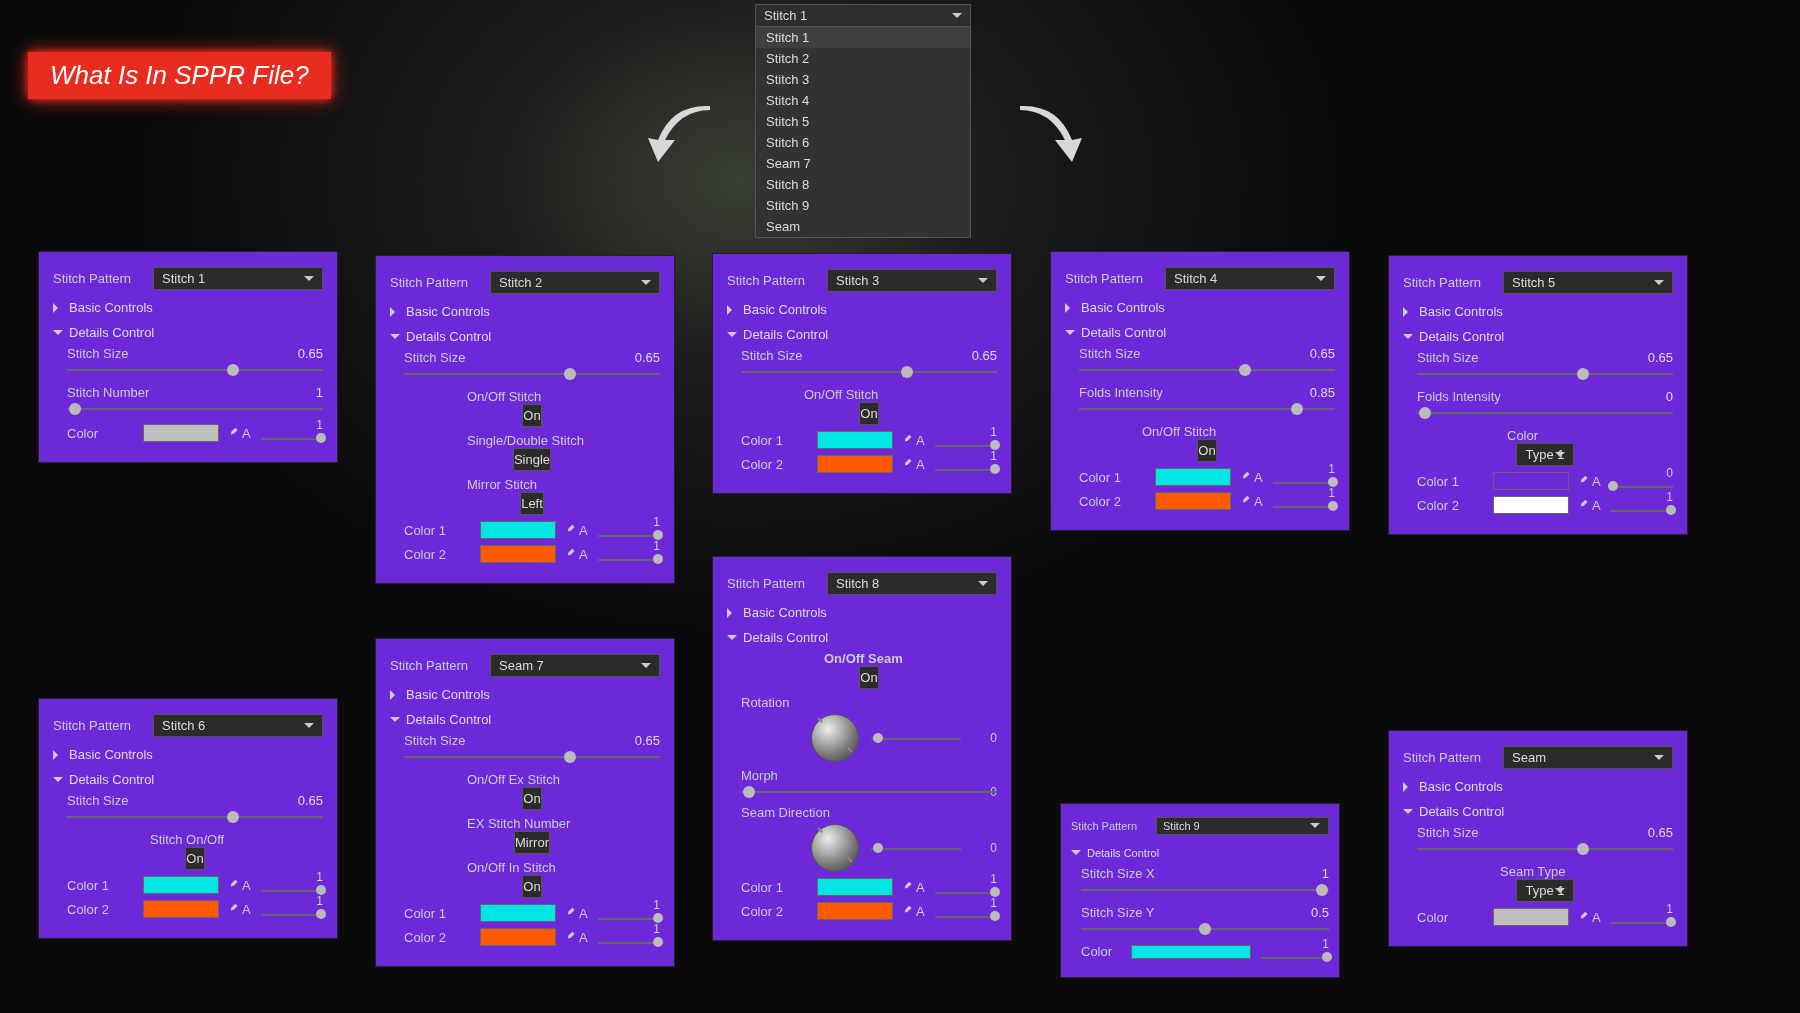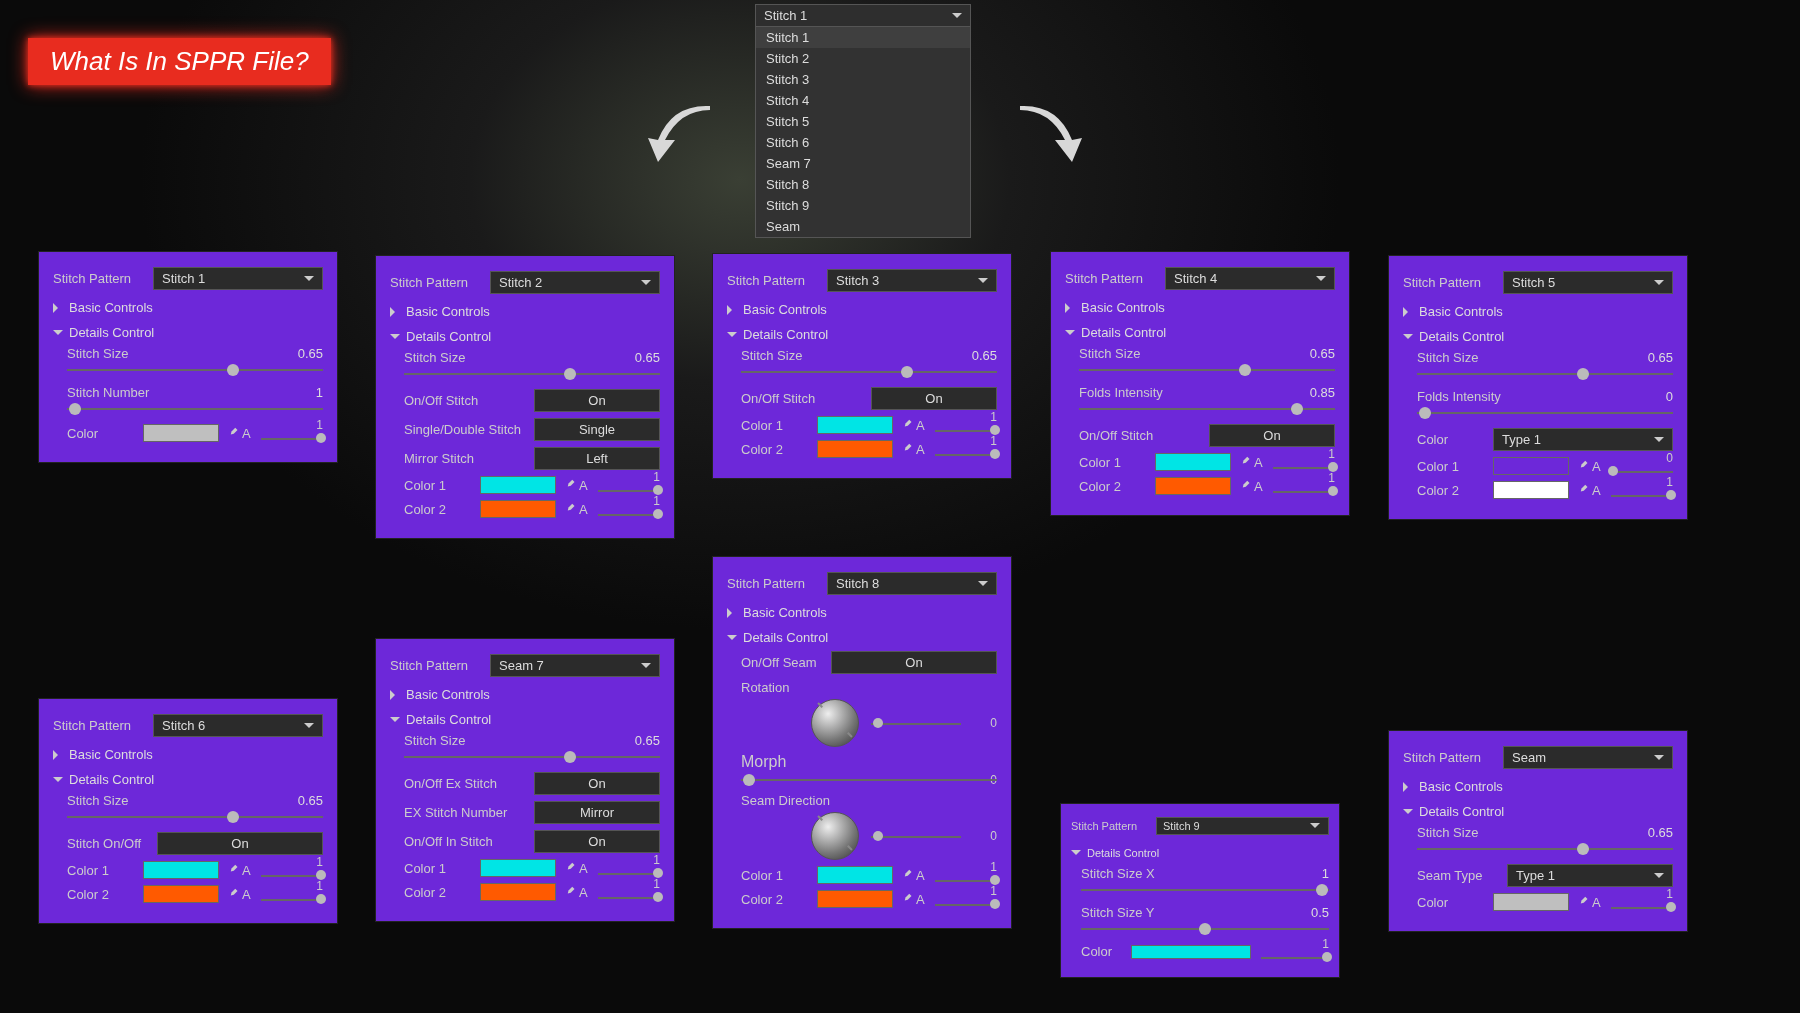--- a/index.html
+++ b/index.html
@@ -8,21 +8,21 @@
     height: 1013px;
     background: radial-gradient(ellipse 600px 450px at 740px 180px, #3a3f34 0%, #1a1a1a 45%, #0a0a0a 100%);
     font-family: "Segoe UI", Arial, sans-serif;
     color: #ccc;
     position: relative;
     overflow: hidden;
     transform-origin: top left;
   }
   .title-badge {
     position: absolute;
-    top: 38px;
+    top: 52px;
     left: 28px;
     background: #e82c1f;
     color: #fff;
     font-style: italic;
     font-weight: 500;
     font-size: 26px;
     padding: 8px 22px;
     border-radius: 0;
     box-shadow: 0 0 18px #e82c1f, 0 0 6px #e82c1f;
   }
@@ -139,21 +139,21 @@
     transform: translate(-50%, -50%);
   }
   .btn {
     background: #2b2b2b;
     border: 1px solid #555;
     color: #ddd;
     text-align: center;
     padding: 3px 0;
     cursor: pointer;
   }
-  .ctrlrow { display: flex; align-items: center; margin: 6px 0; }
+  .ctrlrow { display: flex; align-items: center; margin: 6px 0; flex-direction: column; }
   .ctrlrow .clbl { width: 130px; flex-shrink: 0; font-size: 13px;}
   .ctrlrow .cctrl { flex: 1; }
   .colorrow { display: flex; align-items: center; margin: 6px 0; }
   .colorrow .collbl { width: 76px; flex-shrink: 0; font-size: 13px;}
   .swatch {
     width: 76px;
     height: 18px;
     border: 1px solid #666;
     cursor: pointer;
   }
@@ -622,38 +622,38 @@
 
 <div class="panel" style="top:556px; left:712px; width:300px;">
   <div class="row">
     <span class="lbl">Stitch Pattern</span>
     <div class="sel">Stitch 8</div>
   </div>
   <div class="section-hdr closed">Basic Controls</div>
   <div class="section-hdr open">Details Control</div>
   <div class="body">
     <div class="ctrlrow">
-        <span class="clbl" style="width:90px;">On/Off Seam</span>
+        <span class="clbl" style="width:90px;font-weight:bold;">On/Off Seam</span>
         <div class="btn cctrl">On</div>
       </div>
     <div style="margin-top:4px; font-size:13px;">Rotation</div>
     <div class="dialwrap" style="margin:4px 0 6px 70px;">
       <div class="dial">
         <div class="tick" style="transform: translateX(-50%) rotate(-45deg); top:-4px;"></div>
         <div class="tick" style="transform: translateX(-50%) rotate(135deg); top:-4px;"></div>
       </div>
       <div class="miniline">
         <div class="sl">
             <div class="tr"></div>
             <div class="th" style="left:8%"></div>
           </div>
         <span class="nv">0</span>
       </div>
     </div>
-    <div style="font-size:16px;">Morph</div>
+    <div style="font-size:13px;">Morph</div>
     <div class="slider" style="margin-bottom:2px;">
         <div class="track"></div>
         <div class="thumb" style="left:3%"></div>
       </div>
     <div style="text-align:right; font-size:12px; margin-top:-16px;">0</div>
     <div style="font-size:13px; margin-top:6px;">Seam Direction</div>
     <div class="dialwrap" style="margin:4px 0 6px 70px;">
       <div class="dial">
         <div class="tick" style="transform: translateX(-50%) rotate(-45deg); top:-4px;"></div>
         <div class="tick" style="transform: translateX(-50%) rotate(135deg); top:-4px;"></div>

